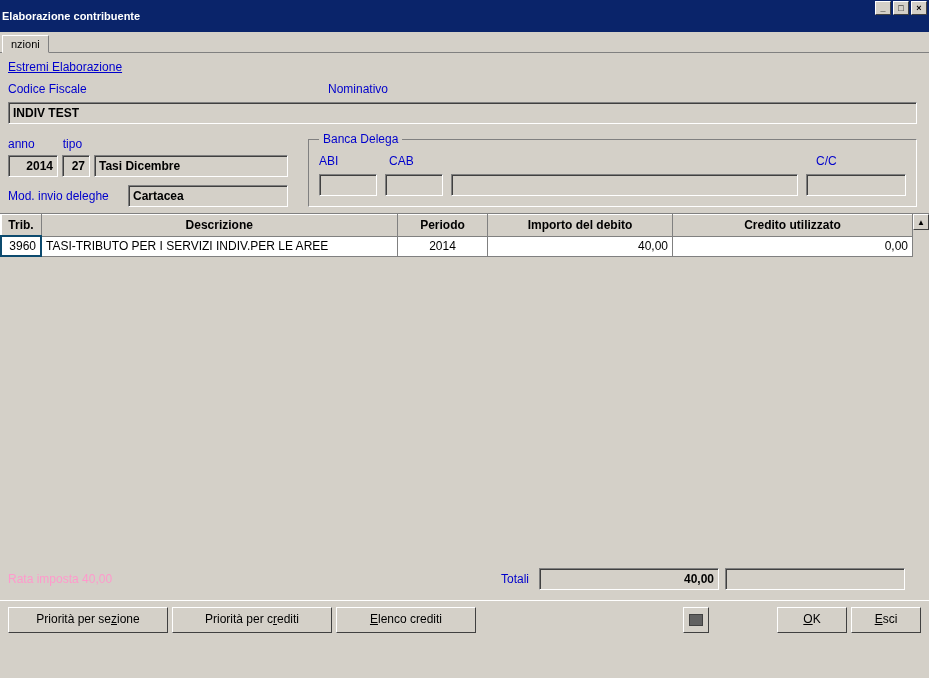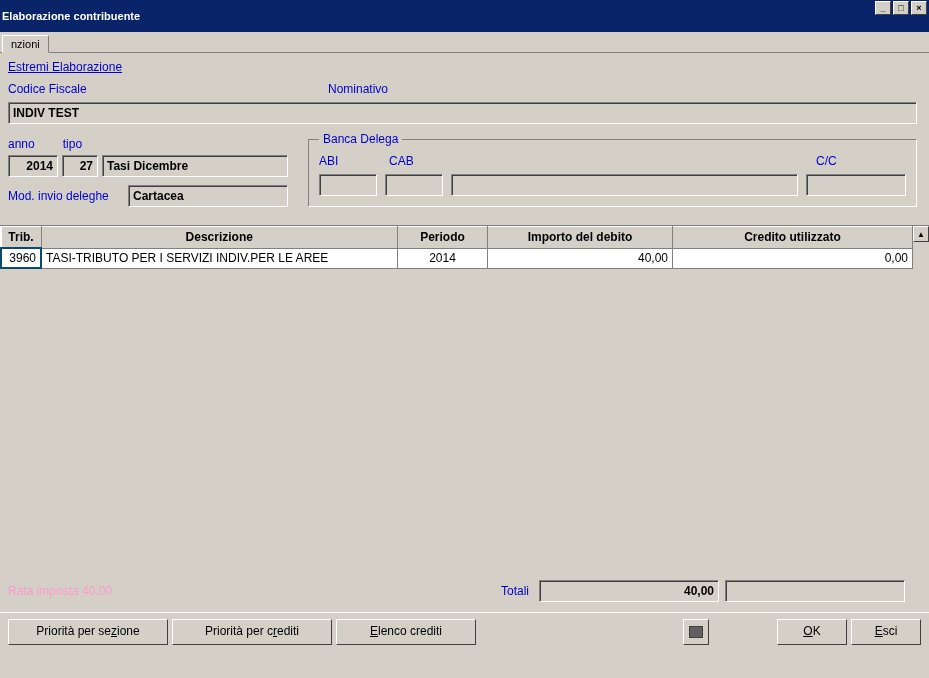--- a/index.html
+++ b/index.html
@@ -97,21 +97,21 @@
     margin: 0;
     padding: 8px 10px 10px 10px;
     position: relative;
   }
   fieldset.group legend {
     color: #0000cc;
     padding: 0 4px;
     font-size: 12px;
   }
   .table-wrap {
-    margin-top: 12px;
+    margin-top: 0;
     border-top: 1px solid #808080;
     position: relative;
   }
   table.grid {
     border-collapse: collapse;
     width: 100%;
     background: #fff;
   }
   table.grid th {
     background: #d4d0c8;
@@ -234,21 +234,21 @@
   <div style="display:flex; gap:20px; align-items:flex-end;">
     <div style="flex:0 0 280px;">
       <div style="display:flex; gap:28px; margin-bottom:4px;">
         <span class="label">anno</span>
         <span class="label">tipo</span>
       </div>
       <div style="display:flex; gap:4px; margin-bottom:8px;">
         <div class="sunken right" style="width:50px;">
             <span>2014</span>
           </div>
-        <div class="sunken right" style="width:36px;">
+        <div class="sunken right" style="width:28px;">
             <span>27</span>
           </div>
         <div class="sunken" style="flex:1;">
             <span>Tasi Dicembre</span>
           </div>
       </div>
       <div style="display:flex; align-items:center; gap:10px;">
         <span class="label" style="width:110px;">Mod. invio deleghe</span>
         <div class="sunken" style="flex:1;">
             <span>Cartacea</span>

